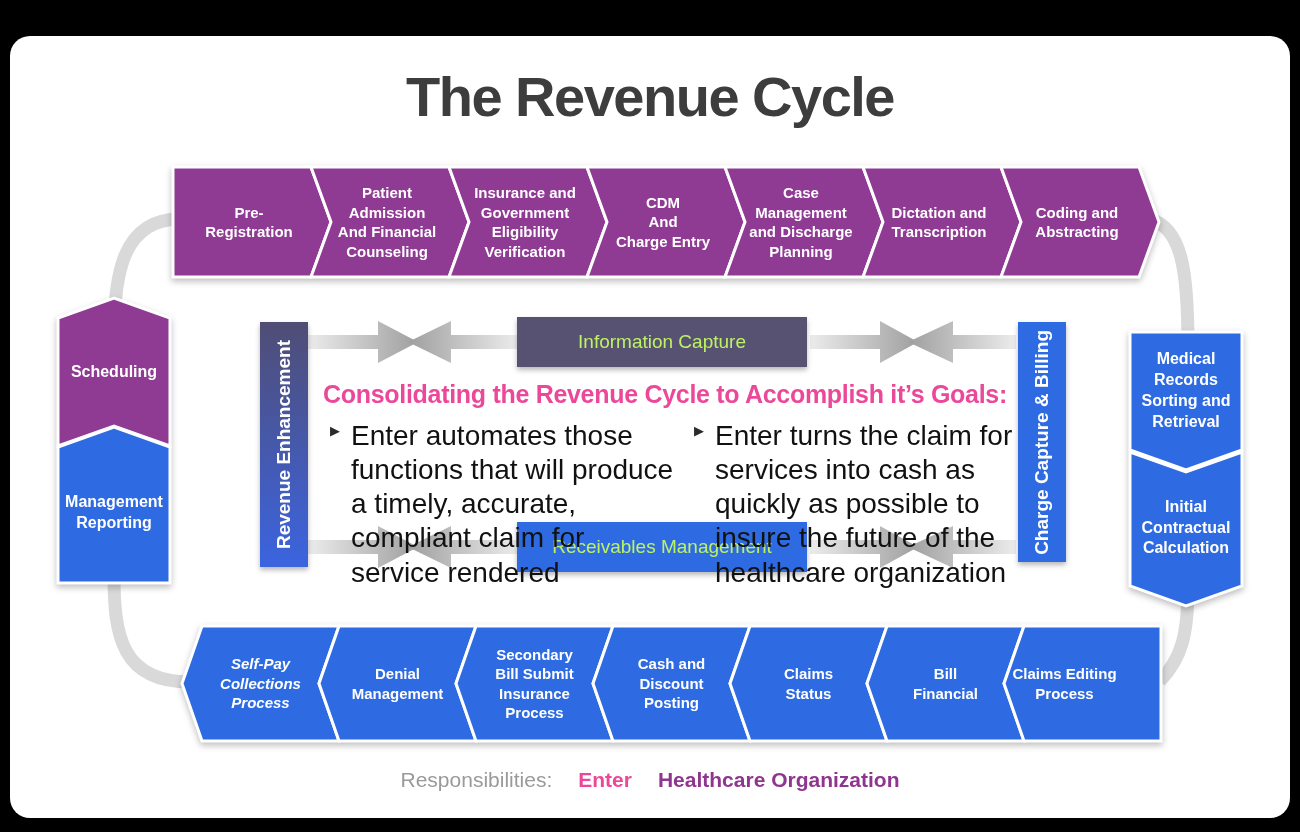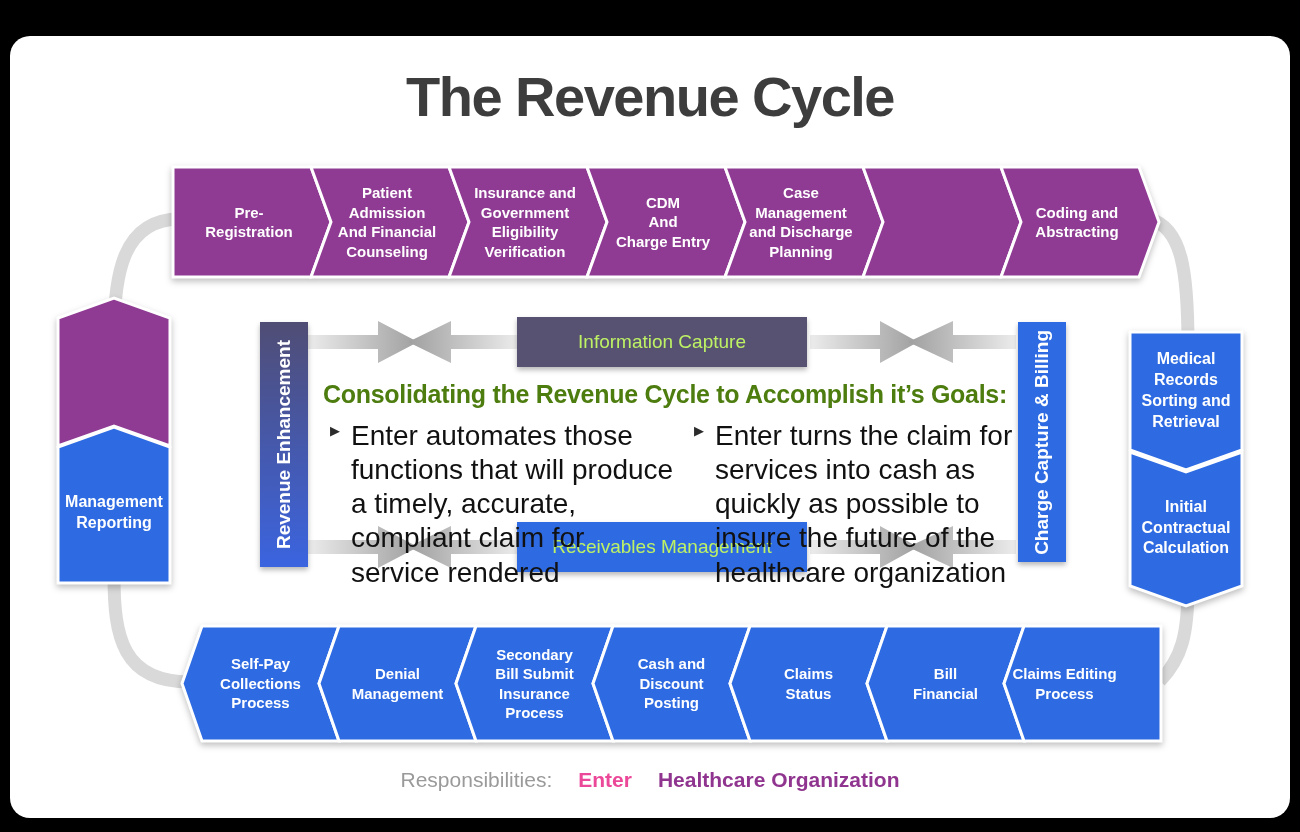--- a/index.html
+++ b/index.html
@@ -7,21 +7,21 @@
   .card{position:absolute;left:10px;top:36px;width:1280px;height:782px;background:#ffffff;border-radius:20px;overflow:hidden;}
   .abs{position:absolute;}
   .title{left:0;top:28px;width:100%;text-align:center;font-size:56px;font-weight:bold;letter-spacing:-1.5px;color:#3d3d3d;z-index:5;}
   svg.layer{position:absolute;overflow:visible;}
   .shadowed{filter:drop-shadow(0 3px 3px rgba(0,0,0,.25));}
   .seg-label{position:absolute;display:flex;align-items:center;justify-content:center;text-align:center;color:#fff;font-weight:bold;font-size:15px;line-height:1.3;white-space:pre-line;z-index:4;pointer-events:none;}
   .side-label{font-size:16px;}
   .bar{position:absolute;display:flex;align-items:center;justify-content:center;color:#bef264;font-weight:normal;font-size:19px;z-index:3;box-shadow:0 3px 5px rgba(0,0,0,.28);}
   .vbar{position:absolute;display:flex;align-items:center;justify-content:center;color:#fff;font-weight:bold;font-size:19px;z-index:3;box-shadow:0 3px 5px rgba(0,0,0,.28);}
   .vbar span{writing-mode:vertical-rl;transform:rotate(180deg);white-space:nowrap;}
-  .heading{left:280px;top:344px;width:750px;text-align:center;font-size:25px;font-weight:bold;color:#4d7c0f;letter-spacing:-.3px;z-index:3;}
+  .heading{left:280px;top:344px;width:750px;text-align:center;font-size:25px;font-weight:bold;color:#ec4899;letter-spacing:-.3px;z-index:3;}
   .bullet{position:absolute;display:flex;z-index:3;color:#111;}
   .bullet .tri{font-size:13px;color:#2b2b2b;margin-right:11px;padding-top:4px;}
   .bullet .btxt{font-size:28px;line-height:1.22;}
   .legend{left:0;top:732px;width:100%;display:flex;justify-content:center;align-items:center;gap:26px;font-size:21px;z-index:3;}
   .legend .resp{color:#9a9a9a;font-weight:normal;}
   .legend .l-enter{color:#ec4899;font-weight:bold;}
   .legend .l-org{color:#90358f;font-weight:bold;}
 </style>
 </head>
 <body>
@@ -78,28 +78,31 @@
 Government
 Eligibility
 Verification</div>
     <div class="seg-label" style="left:422px;top:0;width:138px;height:112px;">CDM
 And
 Charge Entry</div>
     <div class="seg-label" style="left:560px;top:0;width:138px;height:112px;">Case
 Management
 and Discharge
 Planning</div>
+    <div class="seg-label" style="left:698px;top:0;width:138px;height:112px;">Dictation and
+Transcription</div>
     <div class="seg-label" style="left:836px;top:0;width:138px;height:112px;">Coding and
 Abstracting</div>
   </div>
 
   <svg class="layer shadowed" style="left:44px;top:258px;z-index:2;" width="120" height="292" viewBox="0 0 120 292">
     <polygon fill="#8f3a93" stroke="#fff" stroke-width="3" points="4,24 60,4 116,24 116,152 60,132 4,152"></polygon>
     <polygon fill="#2e6be2" stroke="#fff" stroke-width="3" points="4,153 60,133 116,153 116,289 4,289"></polygon>
   </svg>
+  <div class="seg-label side-label" style="left:46px;top:284px;width:116px;height:104px;">Scheduling</div>
   <div class="seg-label side-label" style="left:46px;top:412px;width:116px;height:130px;">Management
 Reporting</div>
 
   <svg class="layer shadowed" style="left:1116px;top:292px;z-index:2;" width="120" height="284" viewBox="0 0 120 284">
     <polygon fill="#2e6be2" stroke="#fff" stroke-width="3" points="4,4 116,4 116,122 60,142 4,122"></polygon>
     <polygon fill="#2e6be2" stroke="#fff" stroke-width="3" points="4,124 60,144 116,124 116,258 60,278 4,258"></polygon>
   </svg>
   <div class="seg-label side-label" style="left:1118px;top:298px;width:116px;height:114px;">Medical
 Records
 Sorting and
@@ -134,21 +137,21 @@
   <svg class="layer shadowed" style="left:170px;top:589px;z-index:2;" width="984" height="118" viewBox="0 0 984 118">
     <polygon fill="#2e6be2" stroke="#fff" stroke-width="3" points="22,1 159,1 139,58.5 159,116 22,116 2,58.5"></polygon>
     <polygon fill="#2e6be2" stroke="#fff" stroke-width="3" points="159,1 296,1 276,58.5 296,116 159,116 139,58.5"></polygon>
     <polygon fill="#2e6be2" stroke="#fff" stroke-width="3" points="296,1 433,1 413,58.5 433,116 296,116 276,58.5"></polygon>
     <polygon fill="#2e6be2" stroke="#fff" stroke-width="3" points="433,1 570,1 550,58.5 570,116 433,116 413,58.5"></polygon>
     <polygon fill="#2e6be2" stroke="#fff" stroke-width="3" points="570,1 707,1 687,58.5 707,116 570,116 550,58.5"></polygon>
     <polygon fill="#2e6be2" stroke="#fff" stroke-width="3" points="707,1 844,1 824,58.5 844,116 707,116 687,58.5"></polygon>
     <polygon fill="#2e6be2" stroke="#fff" stroke-width="3" points="844,1 981,1 981,116 844,116 824,58.5"></polygon>
   </svg>
   <div class="abs" style="left:170px;top:589px;width:984px;height:117px;z-index:4;">
-    <div class="seg-label" style="left:12px;top:0;width:137px;height:117px;">Self-Pay
+    <div class="seg-label" style="left:12px;top:0;width:137px;height:117px;font-style:italic;">Self-Pay
 Collections
 Process</div>
     <div class="seg-label" style="left:149px;top:0;width:137px;height:117px;">Denial
 Management</div>
     <div class="seg-label" style="left:286px;top:0;width:137px;height:117px;">Secondary
 Bill Submit
 Insurance
 Process</div>
     <div class="seg-label" style="left:423px;top:0;width:137px;height:117px;">Cash and
 Discount

